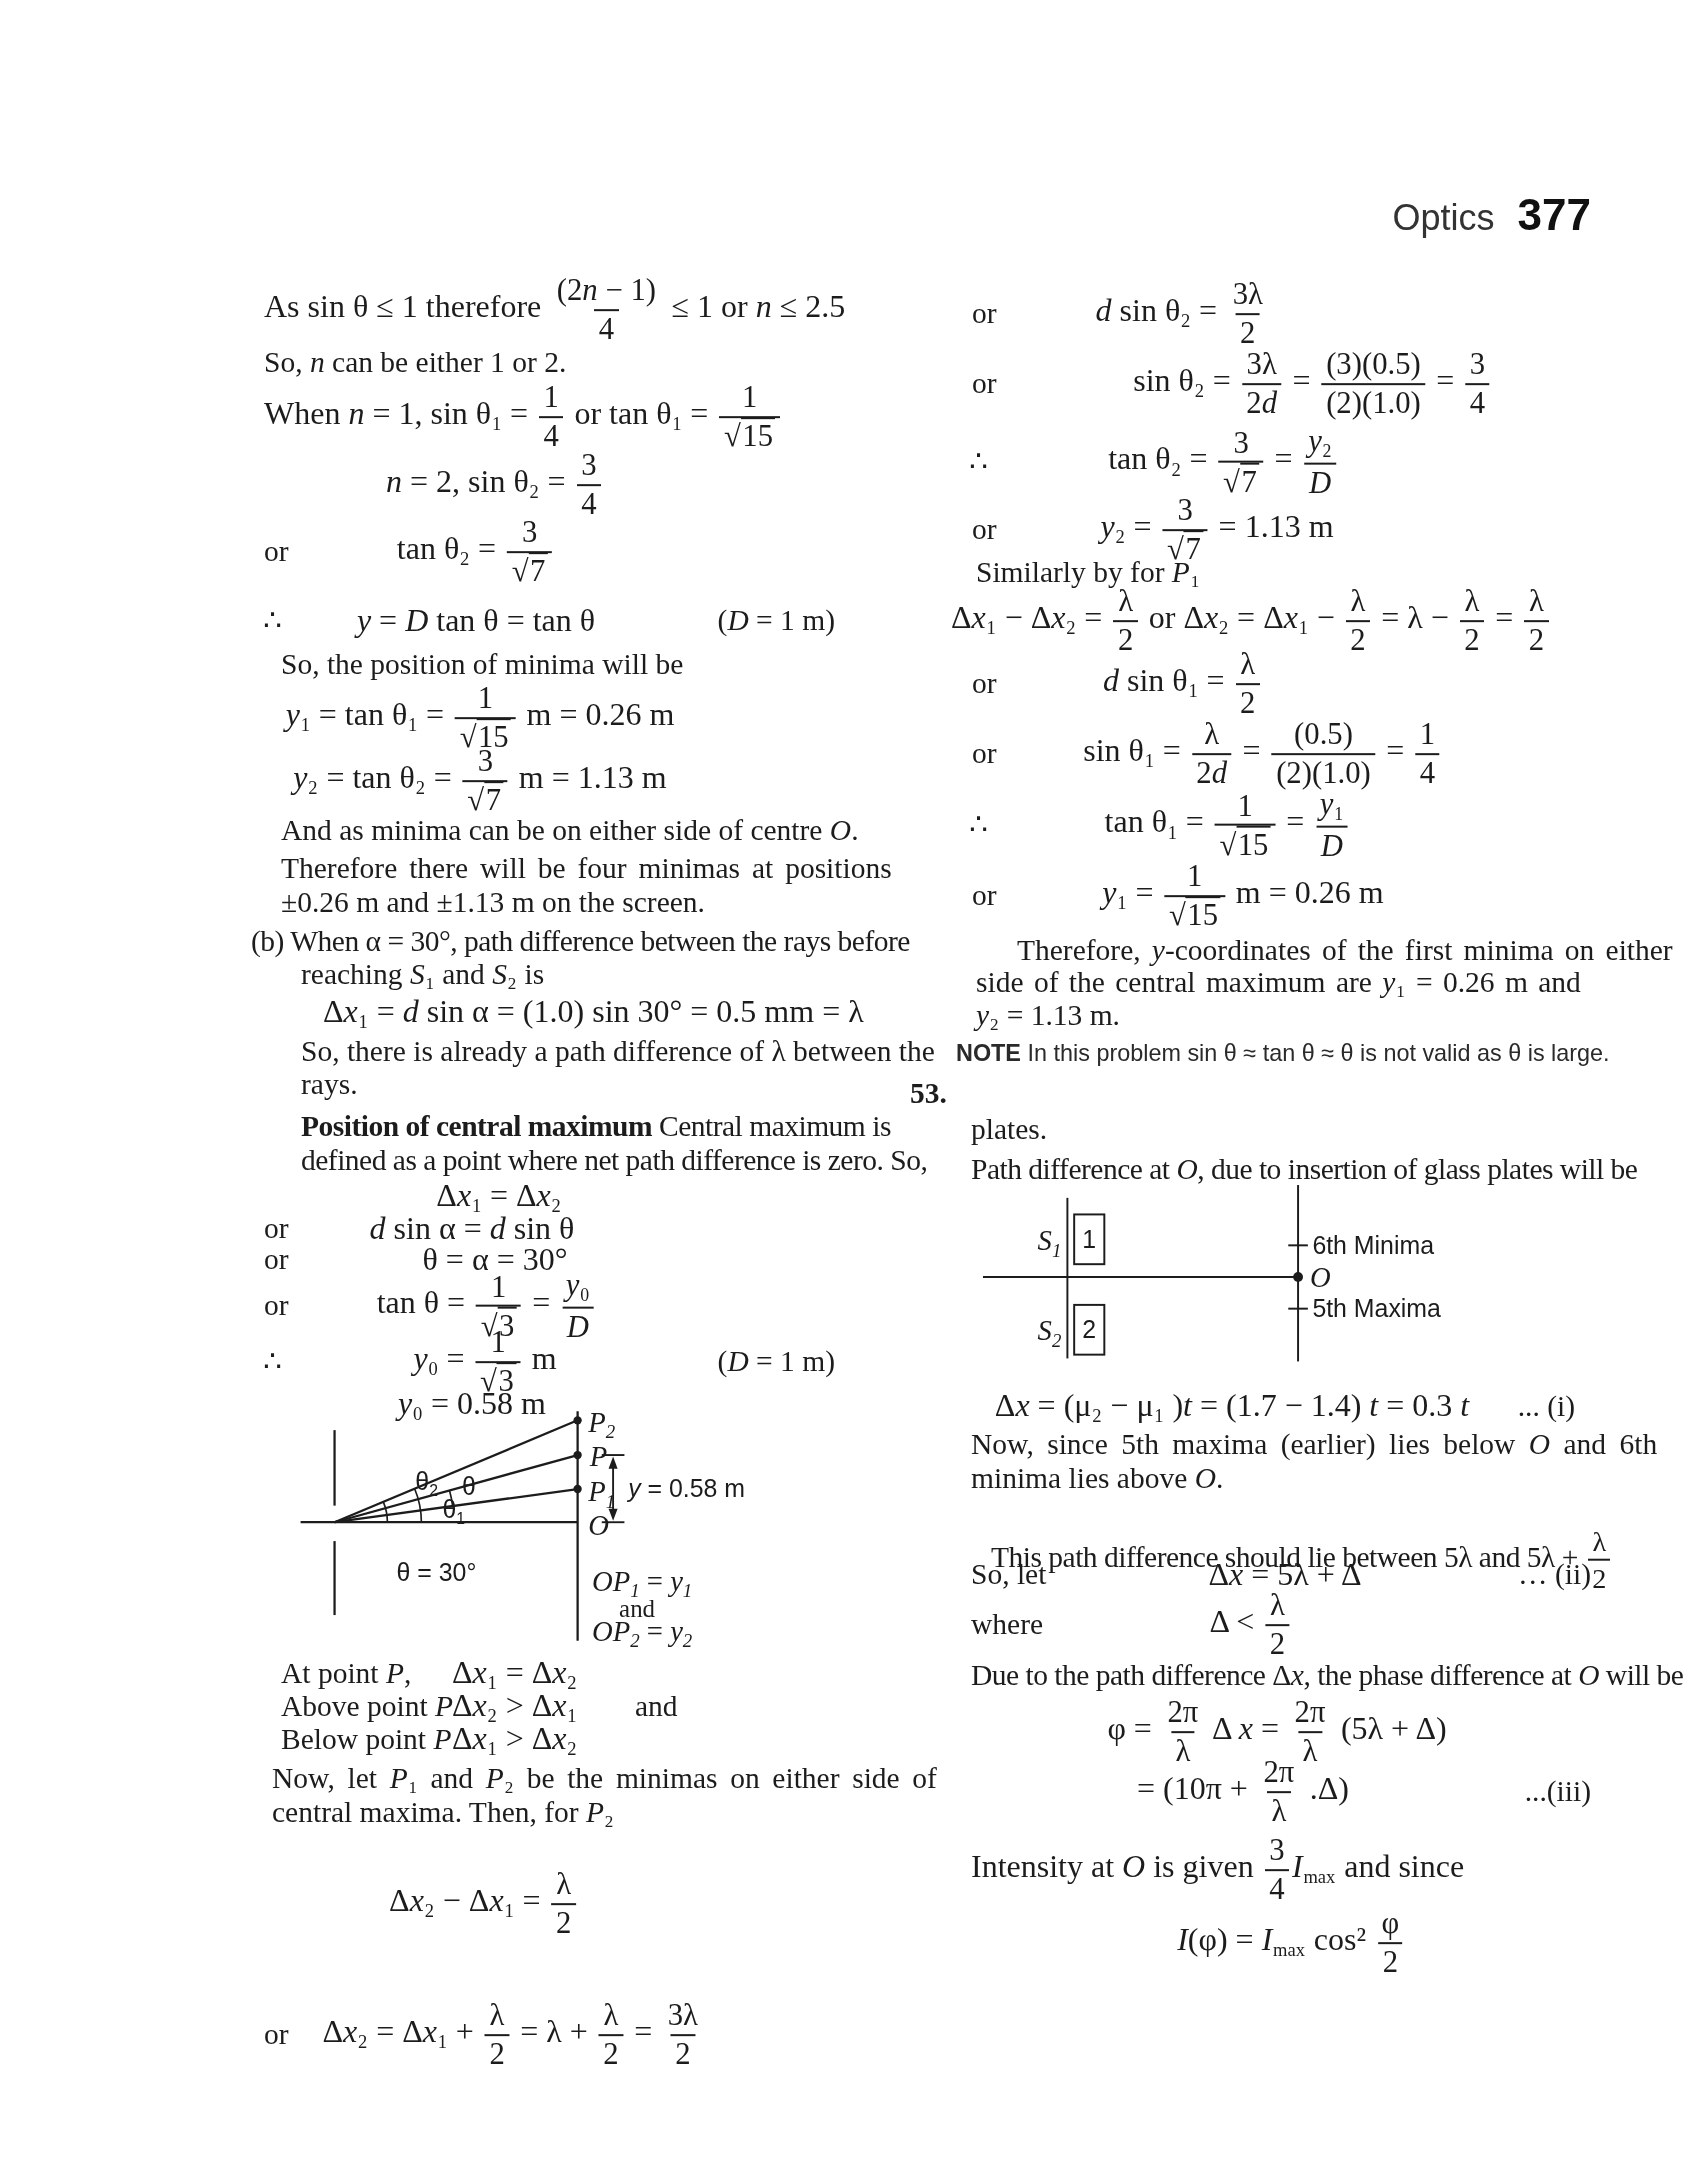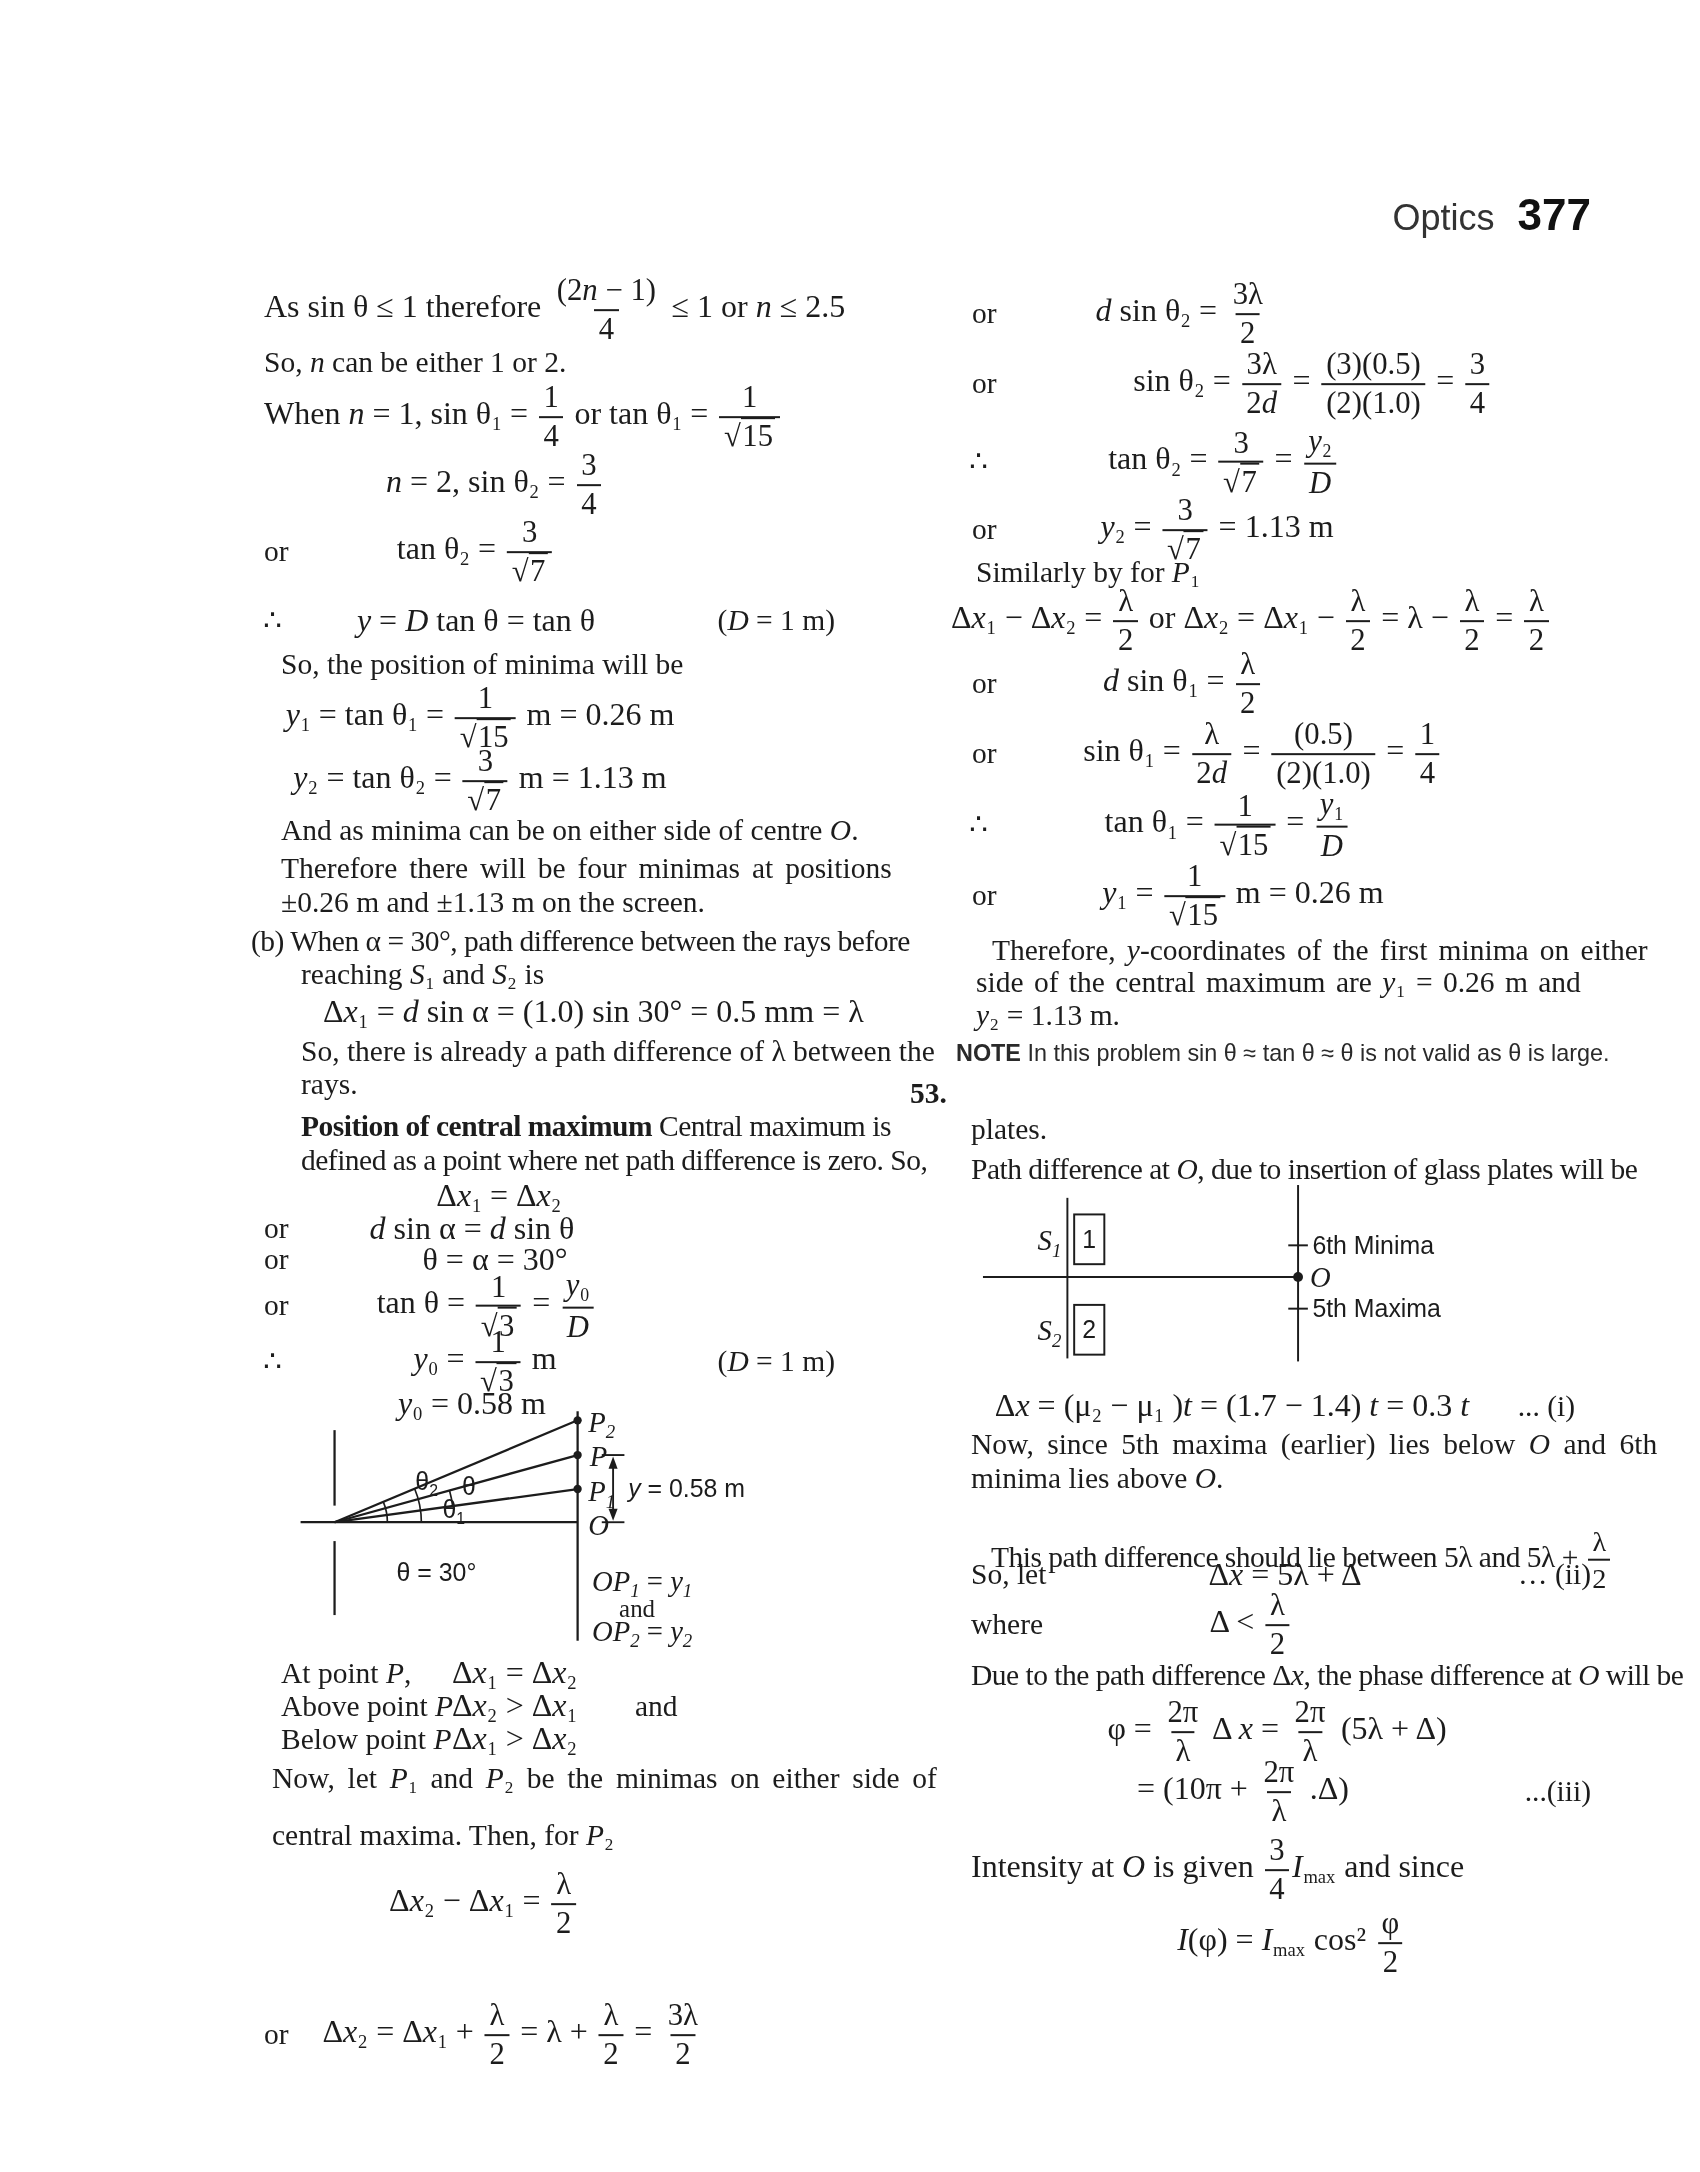--- a/index.html
+++ b/index.html
@@ -108,21 +108,21 @@
       <div class="it pr" style="left: 835px; top: 1362px;"><span class="">(</span><span class="i">D</span><span class=""> = 1 m)</span></div>
       <div class="it pc eq" style="left: 472px; top: 1405px;"><span class="i">y</span><span class="su">0</span><span class=""> = 0.58 m</span></div>
       <div class="it px" style="left: 281px; top: 1674px;"><span class="">At point </span><span class="i">P</span><span class="">,</span></div>
       <div class="it px eq" style="left: 452px; top: 1674px;"><span class="">Δ</span><span class="i">x</span><span class="su">1</span><span class=""> = Δ</span><span class="i">x</span><span class="su">2</span></div>
       <div class="it px" style="left: 281px; top: 1707px;"><span class="">Above point </span><span class="i">P</span></div>
       <div class="it px eq" style="left: 452px; top: 1707px;"><span class="">Δ</span><span class="i">x</span><span class="su">2</span><span class=""> &gt; Δ</span><span class="i">x</span><span class="su">1</span></div>
       <div class="it px" style="left: 635px; top: 1707px;"><span class="">and</span></div>
       <div class="it px" style="left: 281px; top: 1740px;"><span class="">Below point </span><span class="i">P</span></div>
       <div class="it px eq" style="left: 452px; top: 1740px;"><span class="">Δ</span><span class="i">x</span><span class="su">1</span><span class=""> &gt; Δ</span><span class="i">x</span><span class="su">2</span></div>
       <div class="it px" style="left: 272px; top: 1780px; word-spacing: 5.3px;"><span class="">Now, let </span><span class="i">P</span><span class="su">1</span><span class=""> and </span><span class="i">P</span><span class="su">2</span><span class=""> be the minimas on either side of</span></div>
-      <div class="it px" style="left: 272px; top: 1814px; margin-top: 23px;"><span class="">central maxima. Then, for </span><span class="i">P</span><span class="su">2</span></div>
+      <div class="it px" style="left: 272px; top: 1814px;"><span class="">central maxima. Then, for </span><span class="i">P</span><span class="su">2</span></div>
       <div class="it pc eq" style="left: 484px; top: 1904px;"><span class="">Δ</span><span class="i">x</span><span class="su">2</span><span class=""> − Δ</span><span class="i">x</span><span class="su">1</span><span class=""> = </span><span class="fr">
           <span class="num"><span class="">λ</span></span>
           <span class="den"><span class="">2</span></span>
         </span></div>
       <div class="it px" style="left: 264px; top: 2035px;"><span class="">or</span></div>
       <div class="it pc eq" style="left: 514px; top: 2035px;"><span class="">Δ</span><span class="i">x</span><span class="su">2</span><span class=""> = Δ</span><span class="i">x</span><span class="su">1</span><span class=""> + </span><span class="fr">
           <span class="num"><span class="">λ</span></span>
           <span class="den"><span class="">2</span></span>
         </span><span class=""> = λ + </span><span class="fr">
           <span class="num"><span class="">λ</span></span>
@@ -198,21 +198,21 @@
           <span class="den"><span class="sq">√<span class="sqv">15</span></span></span>
         </span><span class=""> = </span><span class="fr">
           <span class="num"><span class="i">y</span><span class="su">1</span></span>
           <span class="den"><span class="i">D</span></span>
         </span></div>
       <div class="it px" style="left: 972px; top: 896px;"><span class="">or</span></div>
       <div class="it pc eq" style="left: 1243px; top: 896px;"><span class="i">y</span><span class="su">1</span><span class=""> = </span><span class="fr">
           <span class="num"><span class="">1</span></span>
           <span class="den"><span class="sq">√<span class="sqv">15</span></span></span>
         </span><span class=""> m = 0.26 m</span></div>
-      <div class="it px" style="left: 992px; top: 951px; word-spacing: 3.8px;"><span class="">Therefore, </span><span class="i">y</span><span class="">-coordinates of the first minima on either</span></div>
+      <div class="it px" style="left: 1017px; top: 951px; word-spacing: 3.8px;"><span class="">Therefore, </span><span class="i">y</span><span class="">-coordinates of the first minima on either</span></div>
       <div class="it px" style="left: 976px; top: 984px; word-spacing: 3px;"><span class="">side of the central maximum are </span><span class="i">y</span><span class="su">1</span><span class=""> = 0.26 m and</span></div>
       <div class="it px" style="left: 976px; top: 1017px;"><span class="i">y</span><span class="su">2</span><span class=""> = 1.13 m.</span></div>
       <div class="it px sm" style="left: 956px; top: 1053px;"><span class="bsans">NOTE</span><span class="sans"> In this problem sin θ ≈ tan θ ≈ θ is not valid as θ is large.</span></div>
       <div class="it px" style="left: 910px; top: 1094px;"><span class="b">53.</span></div>
       <div class="it px" style="left: 971px; top: 1130px;"><span class="">plates.</span></div>
       <div class="it px tt" style="left: 971px; top: 1170px;"><span class="">Path difference at </span><span class="i">O</span><span class="">, due to insertion of glass plates will be</span></div>
       <div class="it pc eq" style="left: 1232px; top: 1407px;"><span class="">Δ</span><span class="i">x</span><span class=""> = (μ</span><span class="su">2</span><span class=""> − μ</span><span class="su">1</span><span class=""> )</span><span class="i">t</span><span class=""> = (1.7 − 1.4) </span><span class="i">t</span><span class=""> = 0.3 </span><span class="i">t</span></div>
       <div class="it pr" style="left: 1575px; top: 1407px;"><span class="">... (i)</span></div>
       <div class="it px" style="left: 971px; top: 1445px; word-spacing: 6px;"><span class="">Now, since 5th maxima (earlier) lies below </span><span class="i">O</span><span class=""> and 6th</span></div>
       <div class="it px" style="left: 971px; top: 1479px;"><span class="">minima lies above </span><span class="i">O</span><span class="">.</span></div>

